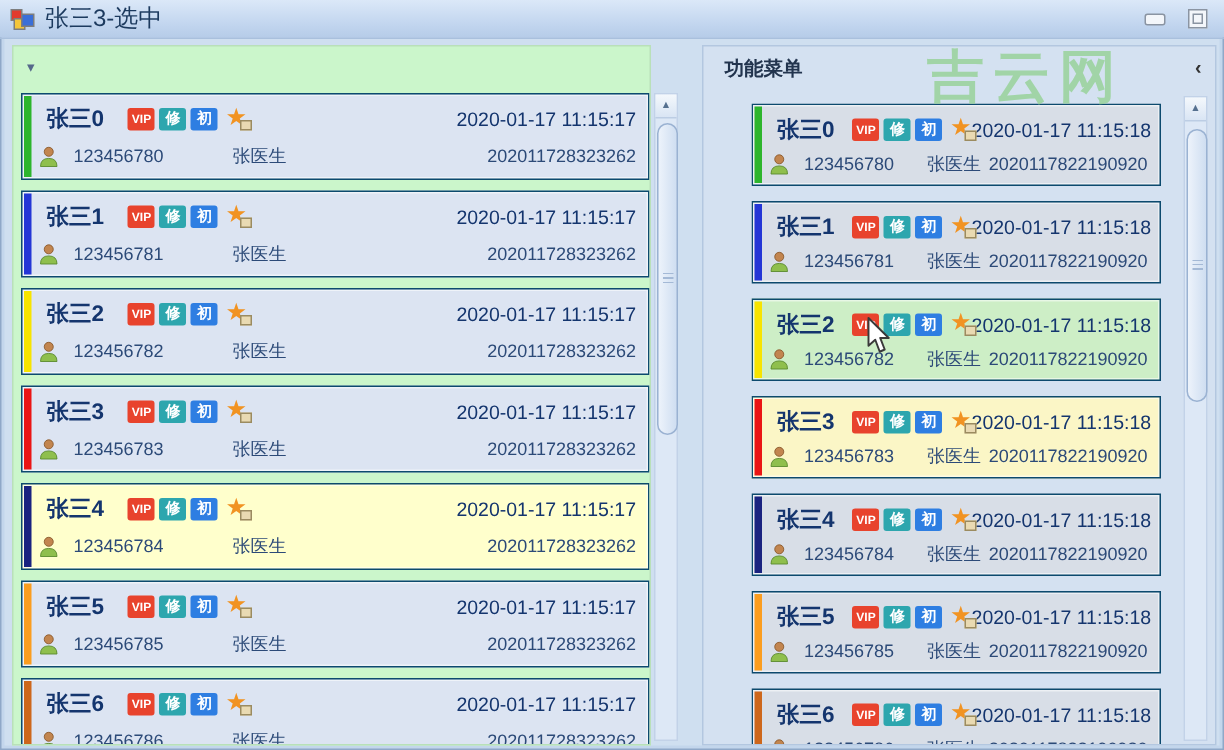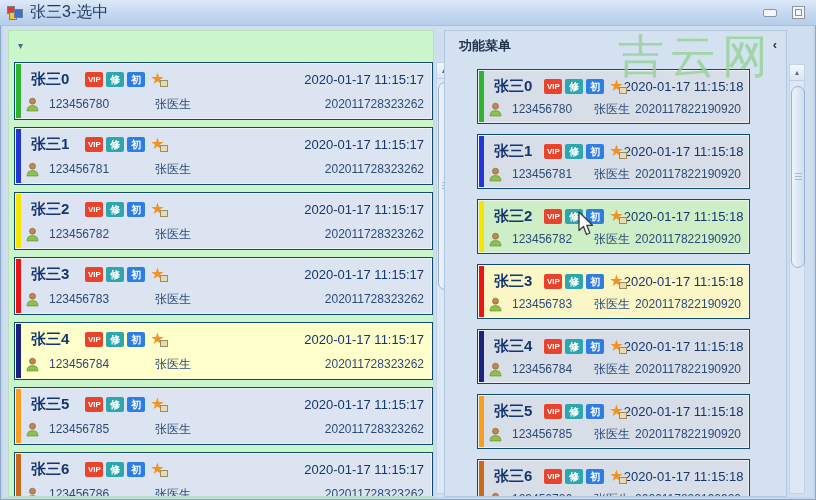--- a/index.html
+++ b/index.html
@@ -61,21 +61,21 @@
   .person{width:15px;height:15px;margin-right:9px;flex:0 0 auto;}
   .phone{width:106px;}
   .num{margin-left:auto;white-space:nowrap;}
   
   .right-cards .card{height:53px;margin-bottom:10px;}
   .right-cards .row2{top:29px;}
   .right-cards .phone{width:82px;}
   .right-cards .p-name{margin-right:12px;}
   
   .right-panel{
-    position:absolute;left:444px;top:30px;width:343px;height:467px;
+    position:absolute;left:468px;top:30px;width:343px;height:467px;
     background:#d4e1f1;box-sizing:border-box;border:1px solid #b3c7e0;
   }
   .right-header{height:30px;display:flex;align-items:center;padding-left:14px;}
   .right-header .hdr-text{font-size:13px;font-weight:bold;color:#22344e;}
   .collapse-btn{position:absolute;right:9px;top:7px;font-size:13px;font-weight:bold;color:#333;
                 line-height:14px;cursor:default;}
   .right-cards{position:absolute;left:32px;top:38px;width:273px;bottom:0;overflow:hidden;}
   
   .scrollbar{position:absolute;width:16px;background:#dde8f6;border:1px solid #c2d2e8;box-sizing:border-box;}
   .sb-left{left:436px;top:62px;height:432px;}
@@ -85,21 +85,21 @@
           font-size:7px;color:#55708f;cursor:default;}
   .sb-thumb{position:absolute;left:1px;width:12px;background:linear-gradient(90deg,#edf3fb,#cfdef1);
             border:1px solid #9ab2d2;border-radius:7px;display:flex;align-items:center;justify-content:center;
             cursor:default;}
   .sb-left .sb-thumb{top:19px;height:206px;}
   .sb-right .sb-thumb{top:21px;height:180px;}
   .grip{width:7px;height:8px;background:repeating-linear-gradient(#a4b9d6 0 1px,transparent 1px 3px);}
   
   .watermark{
     position:absolute;left:618px;top:26px;z-index:40;pointer-events:none;
-    font-size:46px;font-weight:normal;letter-spacing:6px;color:#95d295;opacity:.8;
+    font-size:38px;font-weight:bold;letter-spacing:6px;color:#95d295;opacity:.8;
   }
   .cursor{position:absolute;left:577px;top:211px;z-index:60;pointer-events:none;}
 </style>
 </head>
 <body>
 
 <div class="window">
 
   <div class="titlebar">
     <span class="app-icon">

